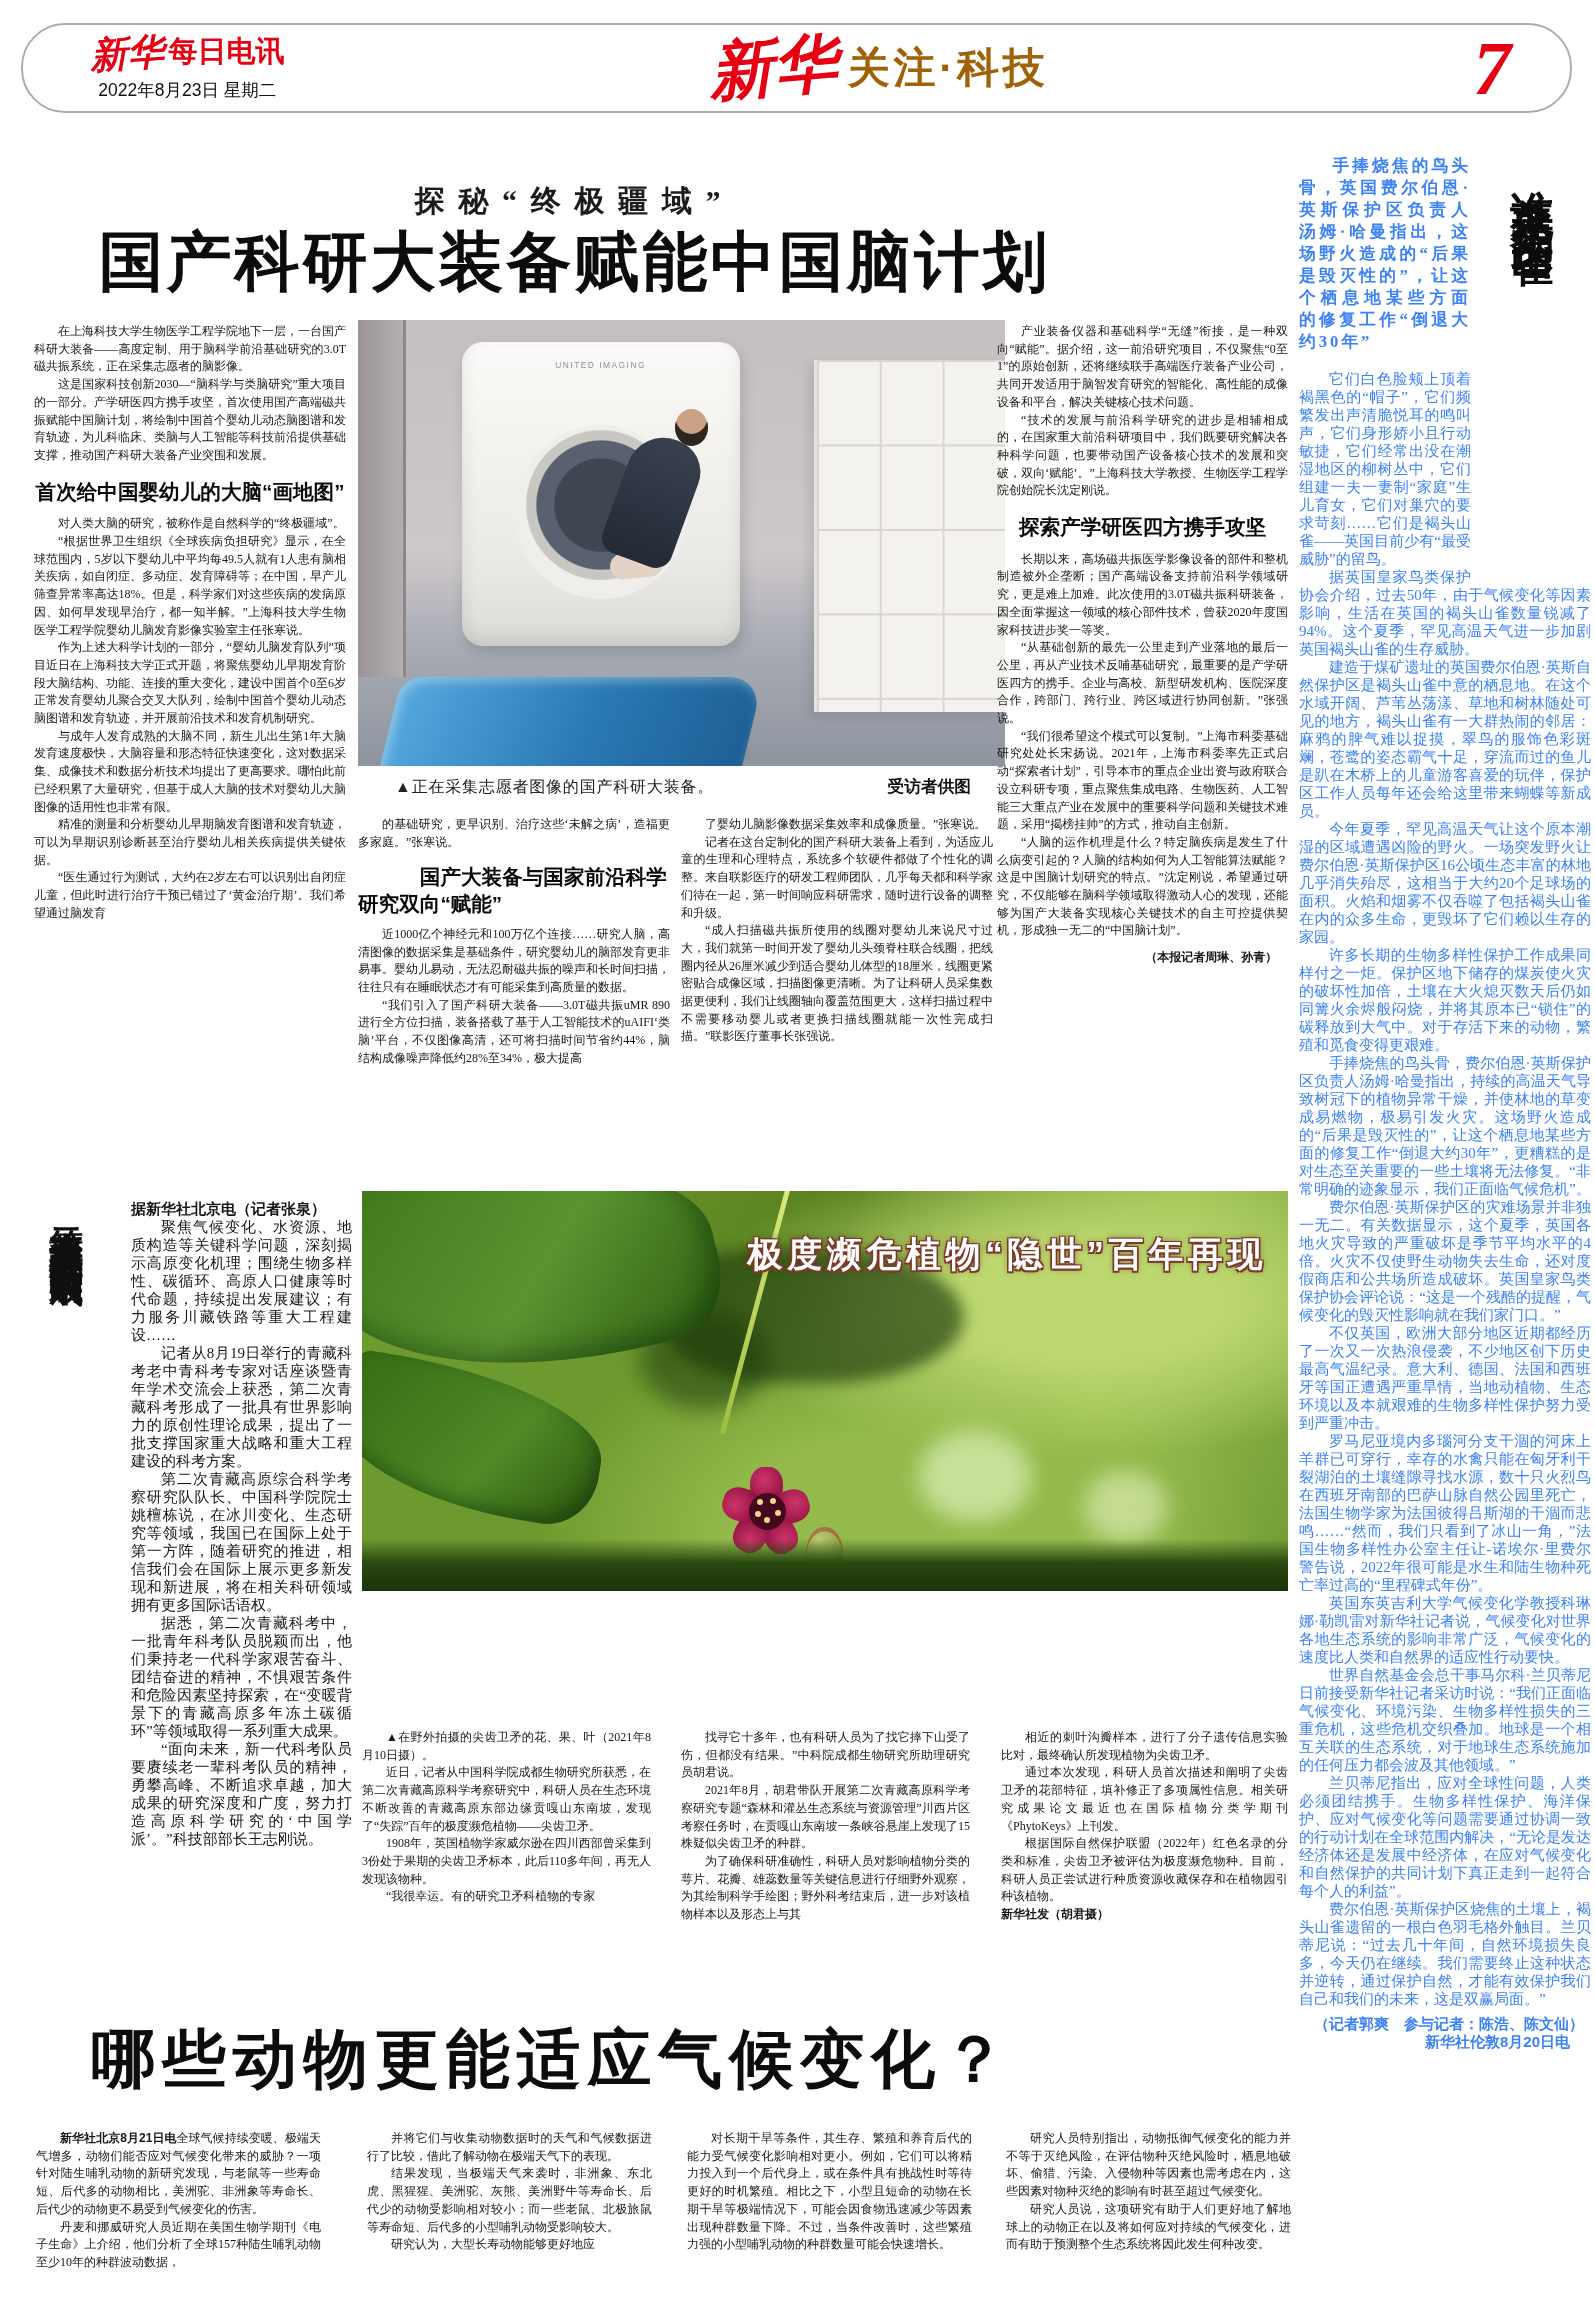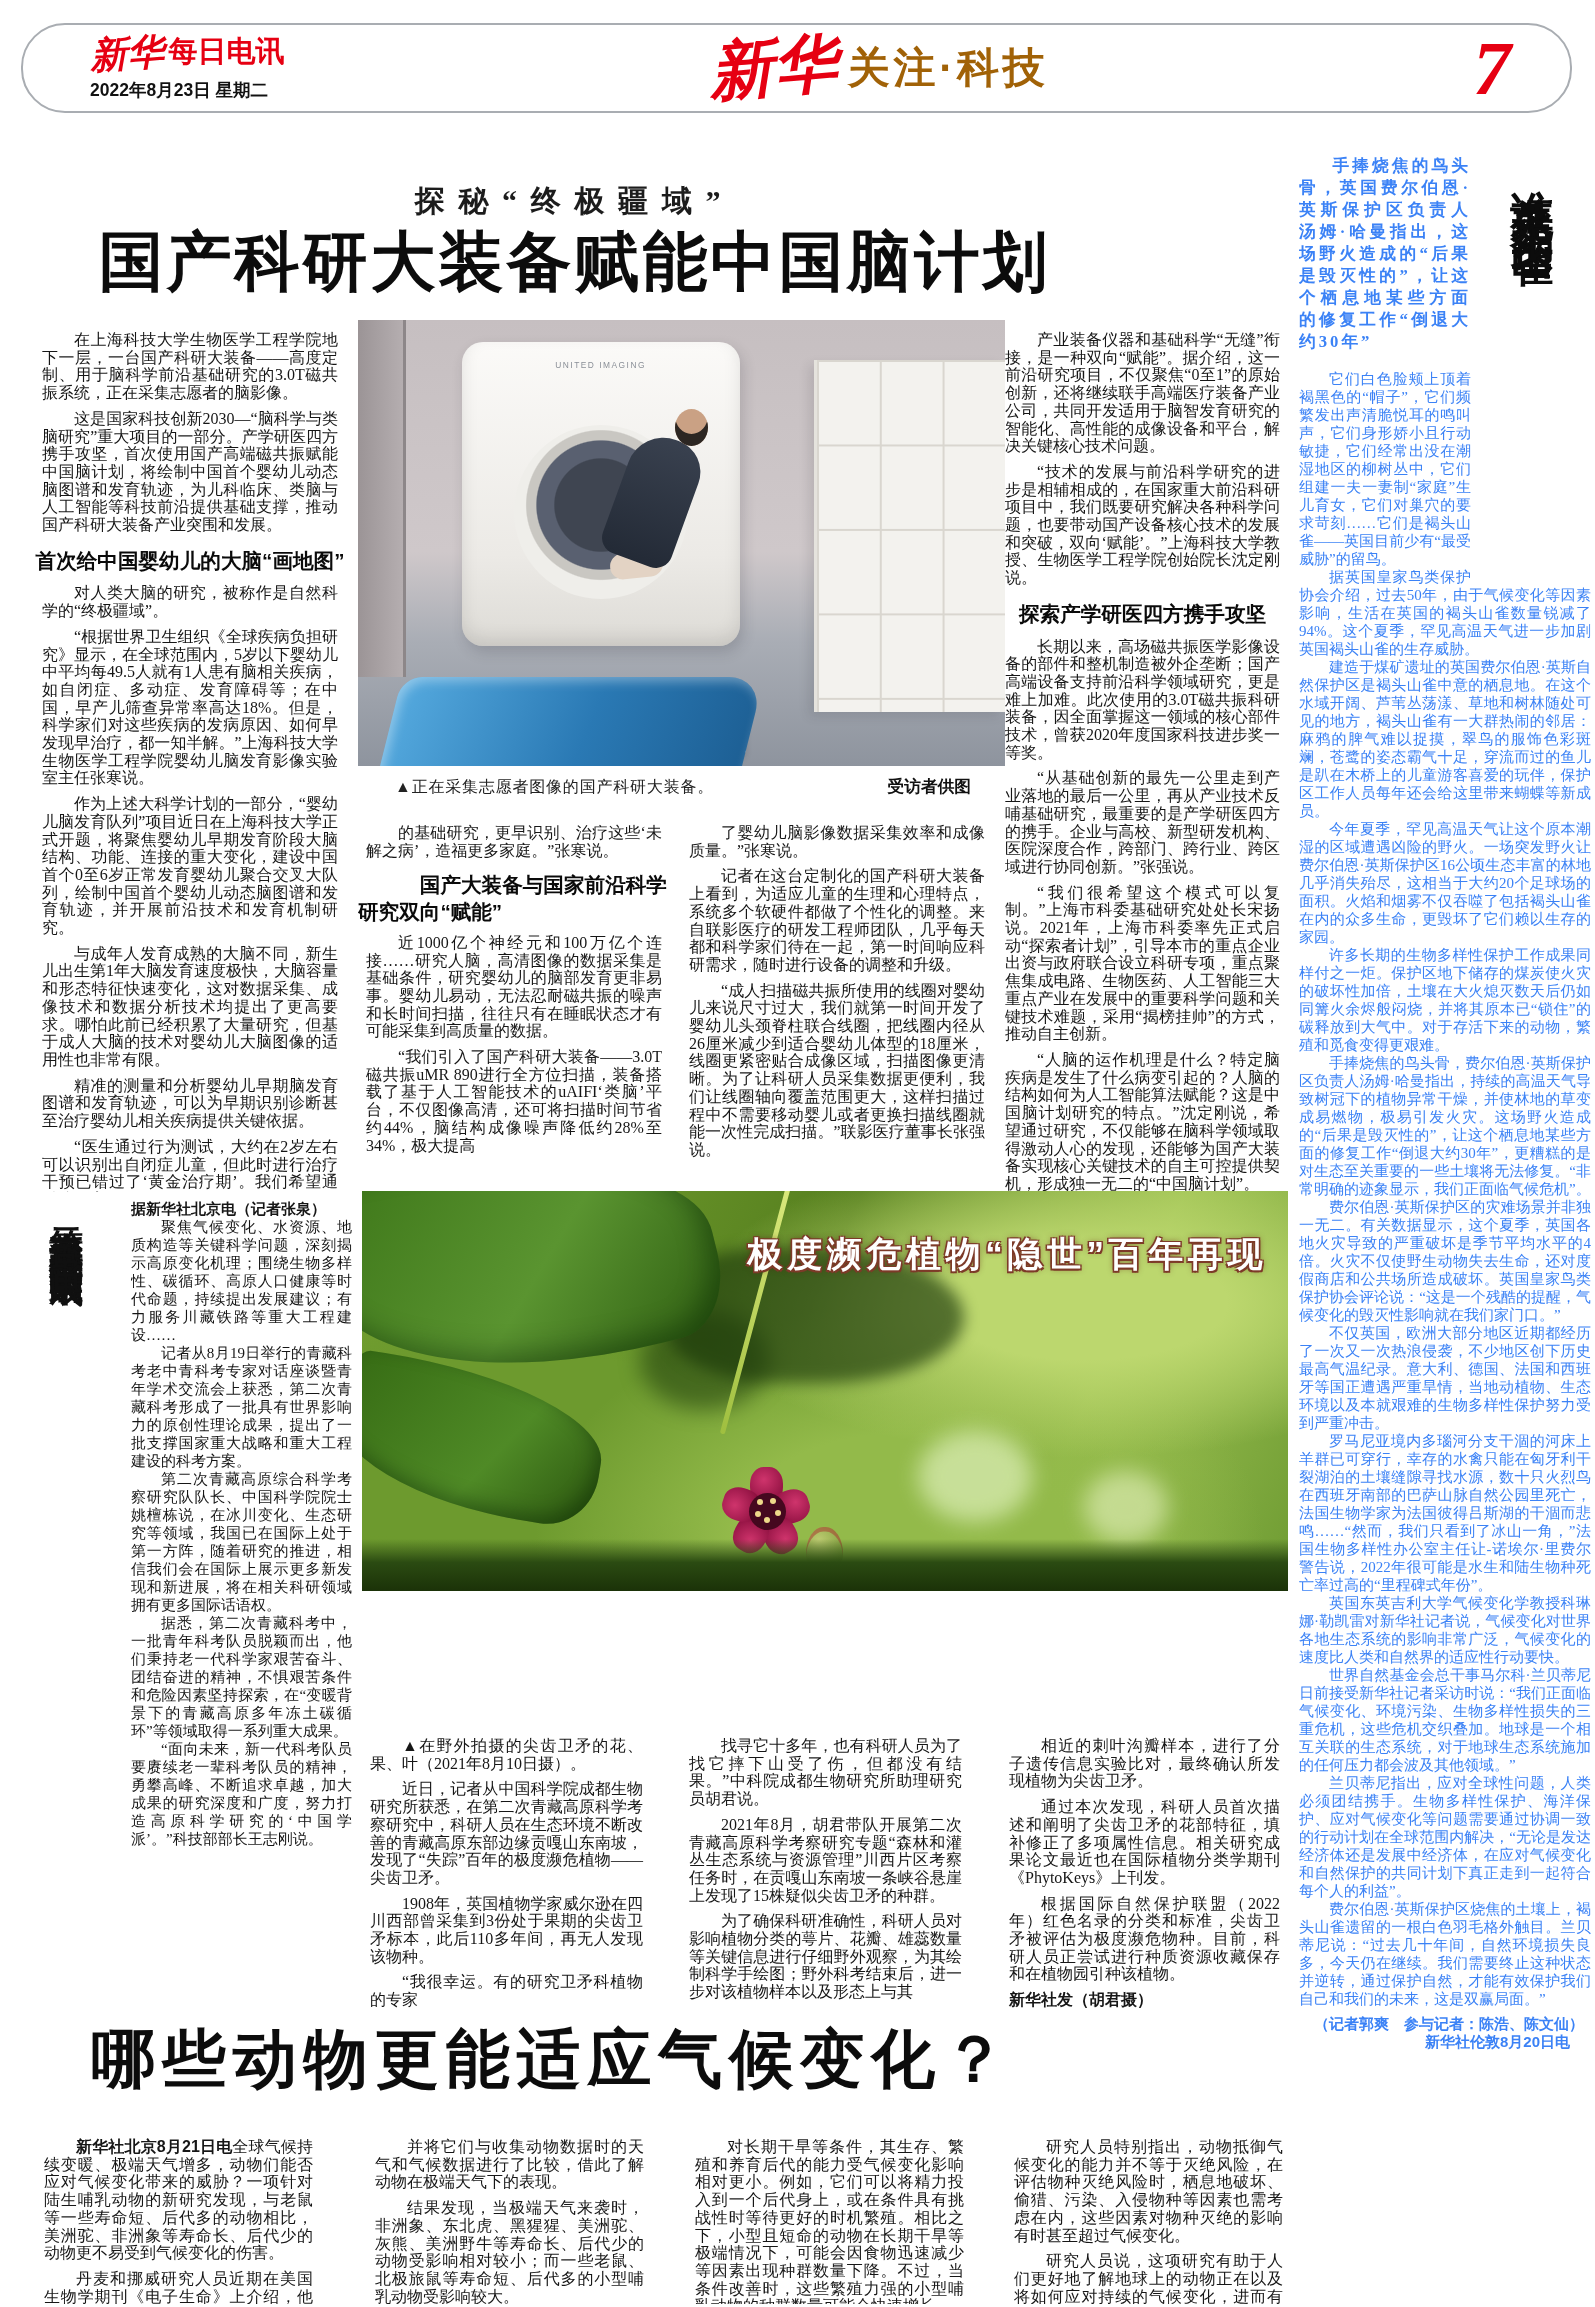--- a/index.html
+++ b/index.html
@@ -13,21 +13,21 @@
   .masthead {
     position:absolute; left:21px; top:23px; width:1551px; height:90px;
     border:2.3px solid #a9adb2; border-radius:44px; box-sizing:border-box;
     display:flex; align-items:center; justify-content:space-between;
     padding:0 59px 0 67px; background:#fff;
   }
   .mh-left { display:flex; flex-direction:column; justify-content:center; }
   .logo-row { line-height:1; white-space:nowrap; }
   .logo-xh { color:#e60012; font-style:italic; font-weight:bold; font-size:37px; display:inline-block; transform:rotate(-4deg); }
   .logo-rest { color:#e60012; font-weight:900; font-size:29px; font-family:"Liberation Sans","DejaVu Sans",sans-serif; margin-left:4.6px; vertical-align:4.6px; }
-  .mh-date { font-family:"Liberation Sans","DejaVu Sans",sans-serif; font-size:17.5px; font-weight:bold; color:#111; margin-top:6px; }
+  .mh-date { font-family:"Liberation Sans","DejaVu Sans",sans-serif; font-size:17.5px; font-weight:normal; color:#111; margin-top:6px;text-align:center; }
   .mh-center { display:flex; align-items:center; gap:10.7px; }
   .sec-xh { color:#e60012; font-style:italic; font-weight:bold; font-size:64px; line-height:1; display:inline-block; transform:rotate(-5deg); }
   .sec-title { color:#a16207; font-weight:900; font-size:42px; letter-spacing:3.8px; font-family:"Liberation Sans","DejaVu Sans",sans-serif; }
   .mh-page { color:#e60012; font-style:italic; font-weight:bold; font-size:76px; line-height:1; }
 
   
   .kicker {
     position:absolute; left:34px; top:181px; width:1081px; text-align:center;
     font-size:30px; letter-spacing:13.7px; font-weight:600; color:#1c1c1c;
   }
@@ -35,21 +35,21 @@
     position:absolute; left:34px; top:225px; width:1081px; text-align:center;
     font-size:65px; font-weight:900; letter-spacing:3px; color:#0c0c0c; line-height:1.15;
   }
   .headline-animal {
     position:absolute; left:46px; top:2016px; width:1012px; text-align:center;
     font-size:64px; font-weight:900; letter-spacing:6.9px; color:#0c0c0c;
   }
 
   
   .col { position:absolute; overflow:hidden; text-align:justify; }
-  .col p { margin:8px; text-indent:2em; font-size:16px; line-height:17.7px; color:#161616; }
+  .col p { margin:0; text-indent:2em; font-size:12px; line-height:17.7px; color:#161616; }
   .subhead {
     font-family:"Liberation Sans","DejaVu Sans",sans-serif; font-weight:900;
     font-size:20.6px; line-height:27px; color:#0a0a0a; text-align:center;
     margin:13px 0 10.7px; text-indent:0;
   }
   .subhead.left2 { text-align:left; text-indent:3em; margin:11.4px 0 9px; }
   .byline-main { text-align:right; font-family:"Liberation Sans","DejaVu Sans",sans-serif; font-weight:bold; font-size:16.7px; margin-top:9px !important; padding-right:10.7px; text-indent:0 !important; }
 
   #b-col1 { left:34px;  top:323px;  width:312px; height:869px; }
   #b-col2 { left:358px; top:816px; width:312px; height:374px; }

